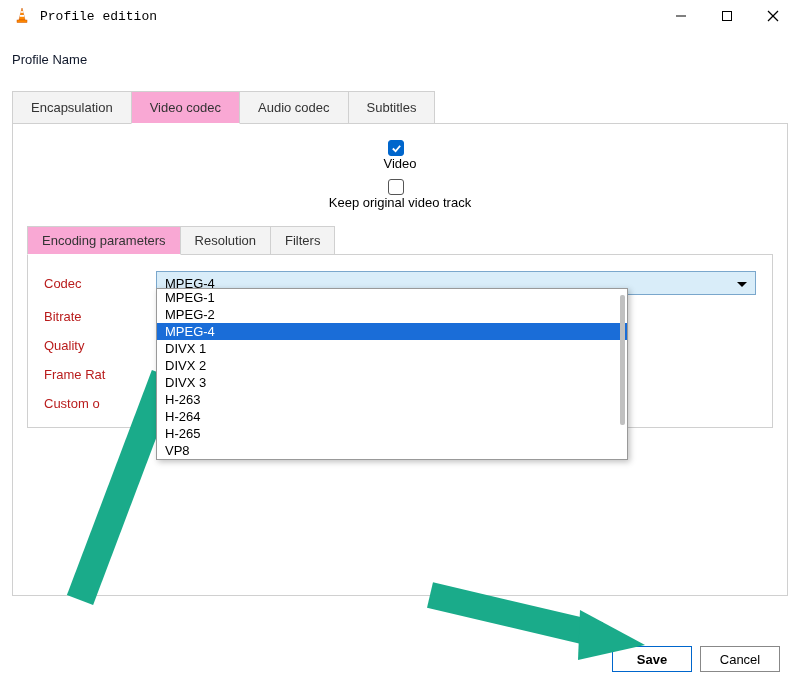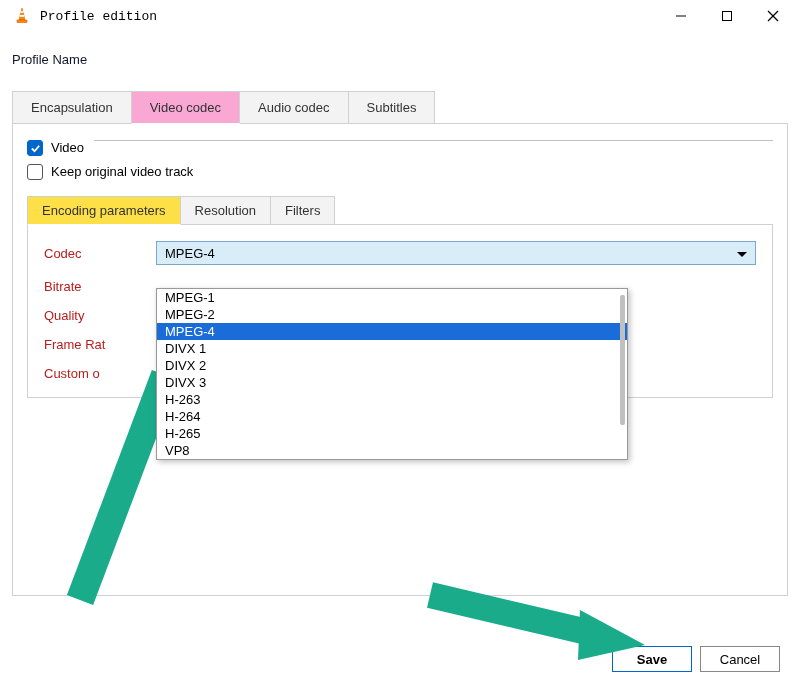--- a/index.html
+++ b/index.html
@@ -19,30 +19,30 @@
     .profile-row { display: flex; align-items: center; margin: 12px 0 24px 0; }
     .profile-row label { font-size: 13px; color: #0f172a; margin-right: 10px; white-space: nowrap; }
     .profile-row input { flex: 1; height: 24px; border: none; border-bottom: 1px solid #888; padding: 2px 4px; font-size: 13px; outline: none; }
     
     .tabs { display: flex; border-bottom: 1px solid #d0d0d0; position: relative; }
     .tab { padding: 8px 18px; font-size: 13px; color: #333; background: #f3f3f3; border: 1px solid #d0d0d0; border-bottom: none; margin-right: -1px; cursor: default; }
     .tab.active { background: #f9a8d4; position: relative; z-index: 1; border-bottom: 1px solid #fff; margin-bottom: -1px; }
     
     .tab-panel { border: 1px solid #d0d0d0; border-top: none; padding: 12px 14px; background: #fff; height: 472px; position: relative; }
     
-    .check-row { display: flex; margin: 4px 0 8px 0; }
+    .check-row { display: flex; align-items: center; margin: 4px 0 8px 0; flex-direction: column; }
     .checkbox { width: 16px; height: 16px; border: 1px solid #555; border-radius: 3px; margin-right: 8px; display: flex; align-items: center; justify-content: center; }
     .checkbox.checked { background: #0066cc; border-color: #0066cc; }
     .checkbox.checked svg { width: 11px; height: 11px; }
     .check-row .lbl { font-size: 13px; color: #000; }
     .check-row .divider-line { flex: 1; height: 1px; background: #c0c0c0; margin-left: 10px; }
     
     .subtabs { display: flex; border-bottom: 1px solid #d0d0d0; margin-top: 16px; }
     .subtab { padding: 6px 14px; font-size: 13px; color: #333; background: #f3f3f3; border: 1px solid #d0d0d0; border-bottom: none; margin-right: -1px; cursor: default; }
-    .subtab.active { background: #fde047; border-bottom: 1px solid #fff; margin-bottom: -1px; position: relative; z-index: 1; }
+    .subtab.active { background: #f9a8d4; border-bottom: 1px solid #fff; margin-bottom: -1px; position: relative; z-index: 1; }
     
     .params { border: 1px solid #d0d0d0; border-top: none; padding: 16px; background: #fff; }
     
     .param-row { display: flex; align-items: center; margin-bottom: 14px; }
     .param-row .plabel { width: 112px; font-size: 13px; color: #b91c1c; }
     
     .codec-select { flex: 1; height: 24px; background: #d9edf9; border: 1px solid #7aa7cc; display: flex; align-items: center; padding: 0 8px; position: relative; }
     .codec-select .sel-text { font-size: 13px; color: #000; flex: 1; }
     .codec-select .dd-arrow { position: absolute; right: 8px; top: 50%; transform: translateY(-50%); }
     

